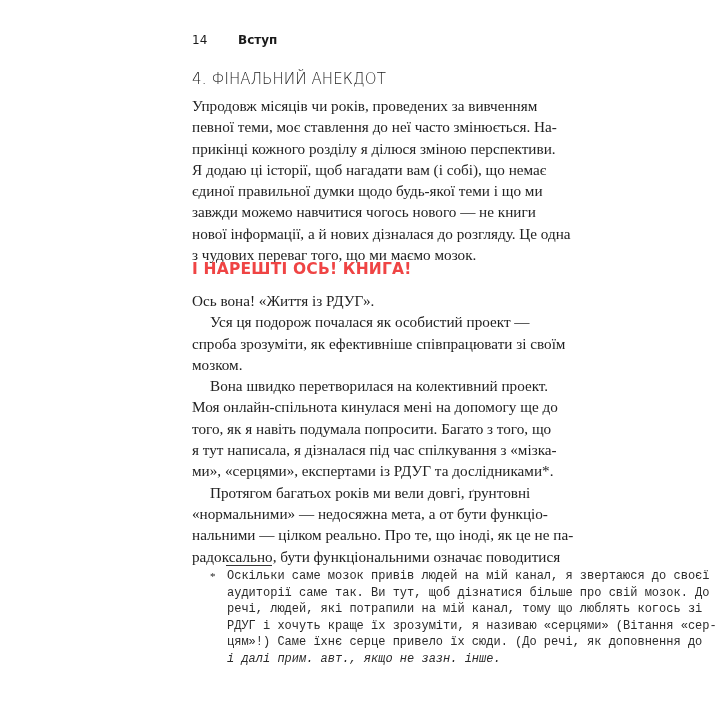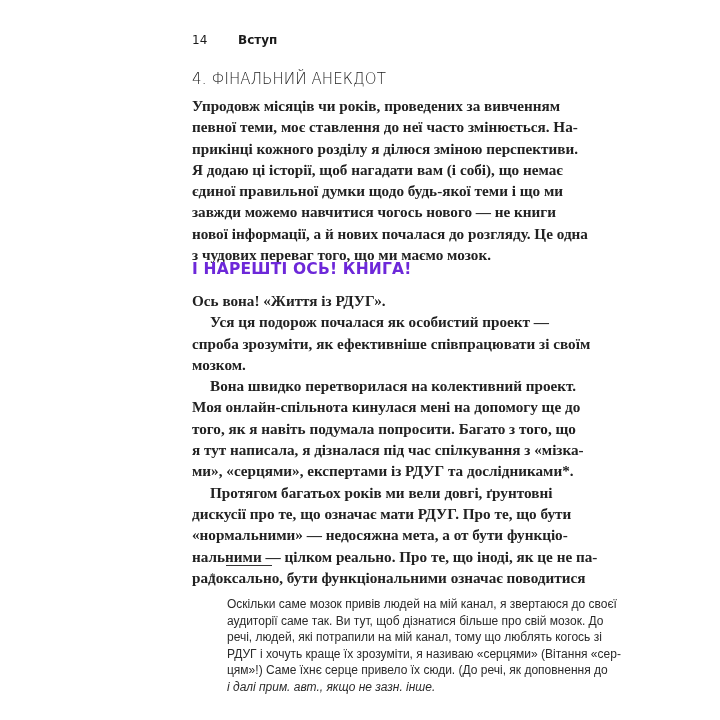--- a/index.html
+++ b/index.html
@@ -1,29 +1,29 @@
 <!DOCTYPE html>
 <html><head>
 <meta charset="utf-8">
 <style>
   html, body { margin:0; padding:0; background:#ffffff; }
   body { width:720px; height:720px; position:relative; overflow:hidden; color:#1e1e1e; }
   .page { position:absolute; left:0; top:0; width:720px; height:608px; }
   .running-head { position:absolute; left:192px; top:33px; font-family:"DejaVu Sans", sans-serif; font-size:12px; color:#1a1a1a; }
   .running-head .num { display:inline-block; width:46px; }
   .running-head .sec { font-weight:bold; }
-  .body { position:absolute; left:192px; width:336px; font-family:"Liberation Serif", serif; font-size:15.2px; line-height:21.3px; color:#222;font-weight:bold; }
+  .body { position:absolute; left:192px; width:336px; font-family:"Liberation Serif", serif; font-size:15.2px; line-height:21.3px; color:#222; }
   .line { display:block; white-space:nowrap; text-align:justify; text-align-last:justify; height:21.3px; }
   .line.last { text-align-last:left; }
   .indent { padding-left:18px; }
   .h-light { position:absolute; left:192px; top:70px; font-family:"DejaVu Sans", sans-serif; font-size:15px; font-weight:300; letter-spacing:0.1px; color:#222; }
-  .h-bold { position:absolute; left:192px; top:260px; font-family:"DejaVu Sans", sans-serif; font-size:15.5px; font-weight:bold; color:#6d28d9; letter-spacing:0.2px;text-align:right; }
+  .h-bold { position:absolute; left:192px; top:260px; font-family:"DejaVu Sans", sans-serif; font-size:15.5px; font-weight:bold; color:#ef4444; letter-spacing:0.2px;text-align:right; }
   .fn-rule { position:absolute; left:226px; top:565px; width:46px; height:1px; background:#333; }
   .fn-mark { position:absolute; left:210px; top:570px; font-family:"Liberation Serif", serif; font-size:11px; }
-  .fn { position:absolute; left:227px; top:568px; width:301px; font-family:Liberation Sans, sans-serif; font-size:12px; line-height:16.6px; color:#2a2a2a;margin-top:28px; }
+  .fn { position:absolute; left:227px; top:568px; width:301px; font-family:Liberation Mono, monospace; font-size:12px; line-height:16.6px; color:#2a2a2a; }
   .fn .line { height:16.6px; }
   .fn .tail i { font-style:italic; }
 </style>
 </head>
 <body>
 
 <div class="page">
 
   <div class="running-head">
     <span class="num">14</span><span class="sec">Вступ</span>
@@ -31,41 +31,40 @@
 
   <div class="h-light">4. ФІНАЛЬНИЙ АНЕКДОТ</div>
 
   <div class="body" style="top:95px;">
     <span class="line">Упродовж місяців чи років, проведених за вивченням</span>
     <span class="line">певної теми, моє ставлення до неї часто змінюється. На-</span>
     <span class="line">прикінці кожного розділу я ділюся зміною перспективи.</span>
     <span class="line">Я додаю ці історії, щоб нагадати вам (і собі), що немає</span>
     <span class="line">єдиної правильної думки щодо будь-якої теми і що ми</span>
     <span class="line">завжди можемо навчитися чогось нового — не книги</span>
-    <span class="line">нової інформації, а й нових почалася до розгляду. Це одна</span>
+    <span class="line">нової інформації, а й нових дізналася до розгляду. Це одна</span>
     <span class="line last">з чудових переваг того, що ми маємо мозок.</span>
   </div>
 
   <div class="h-bold">І НАРЕШТІ ОСЬ! КНИГА!</div>
 
   <div class="body" style="top:290px;">
     <span class="line last">Ось вона! «Життя із РДУГ».</span>
 
     <span class="line indent">Уся ця подорож почалася як особистий проект —</span>
     <span class="line">спроба зрозуміти, як ефективніше співпрацювати зі своїм</span>
     <span class="line last">мозком.</span>
 
     <span class="line indent">Вона швидко перетворилася на колективний проект.</span>
     <span class="line">Моя онлайн-спільнота кинулася мені на допомогу ще до</span>
     <span class="line">того, як я навіть подумала попросити. Багато з того, що</span>
     <span class="line">я тут написала, я дізналася під час спілкування з «мізка-</span>
     <span class="line last">ми», «серцями», експертами із РДУГ та дослідниками*.</span>
 
     <span class="line indent">Протягом багатьох років ми вели довгі, ґрунтовні</span>
-    <span class="line">дискусії про те, що означає мати РДУГ. Про те, що бути</span>
     <span class="line">«нормальними» — недосяжна мета, а от бути функціо-</span>
     <span class="line">нальними — цілком реально. Про те, що іноді, як це не па-</span>
     <span class="line">радоксально, бути функціональними означає поводитися</span>
   </div>
 
   <div class="fn-rule"></div>
   <div class="fn-mark">*</div>
   <div class="fn">
     <span class="line">Оскільки саме мозок привів людей на мій канал, я звертаюся до своєї</span>
     <span class="line">аудиторії саме так. Ви тут, щоб дізнатися більше про свій мозок. До</span>

